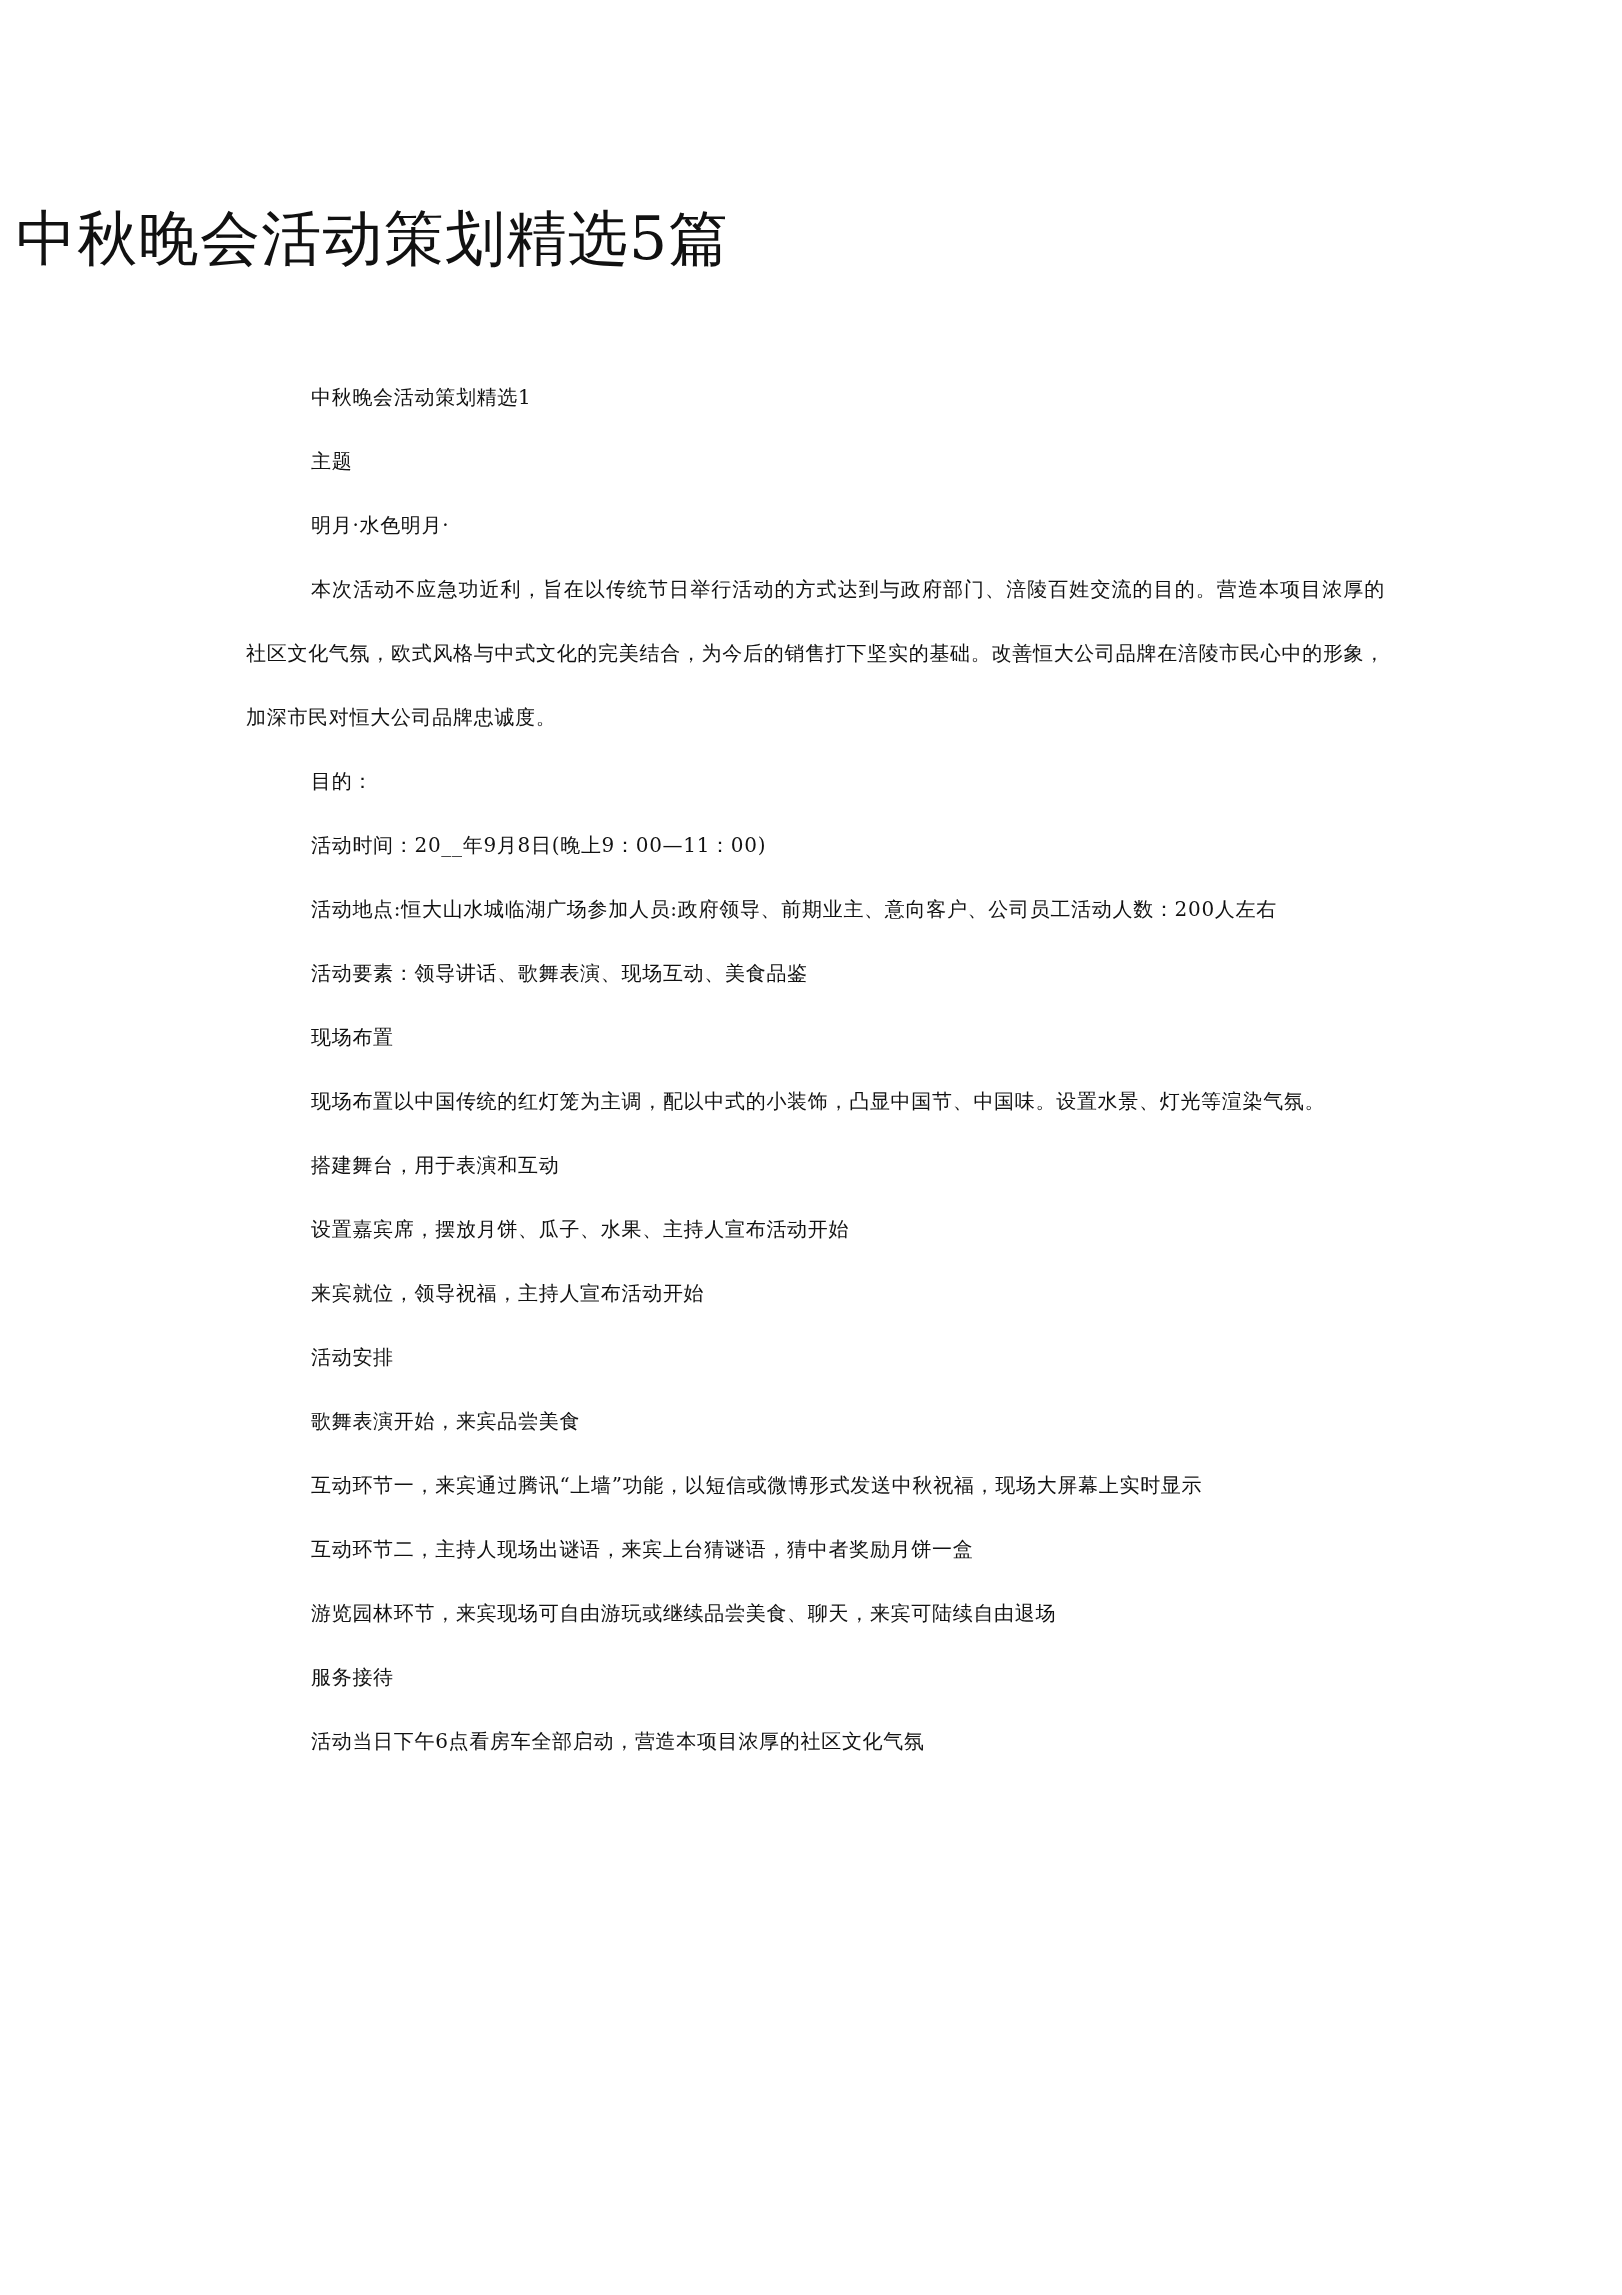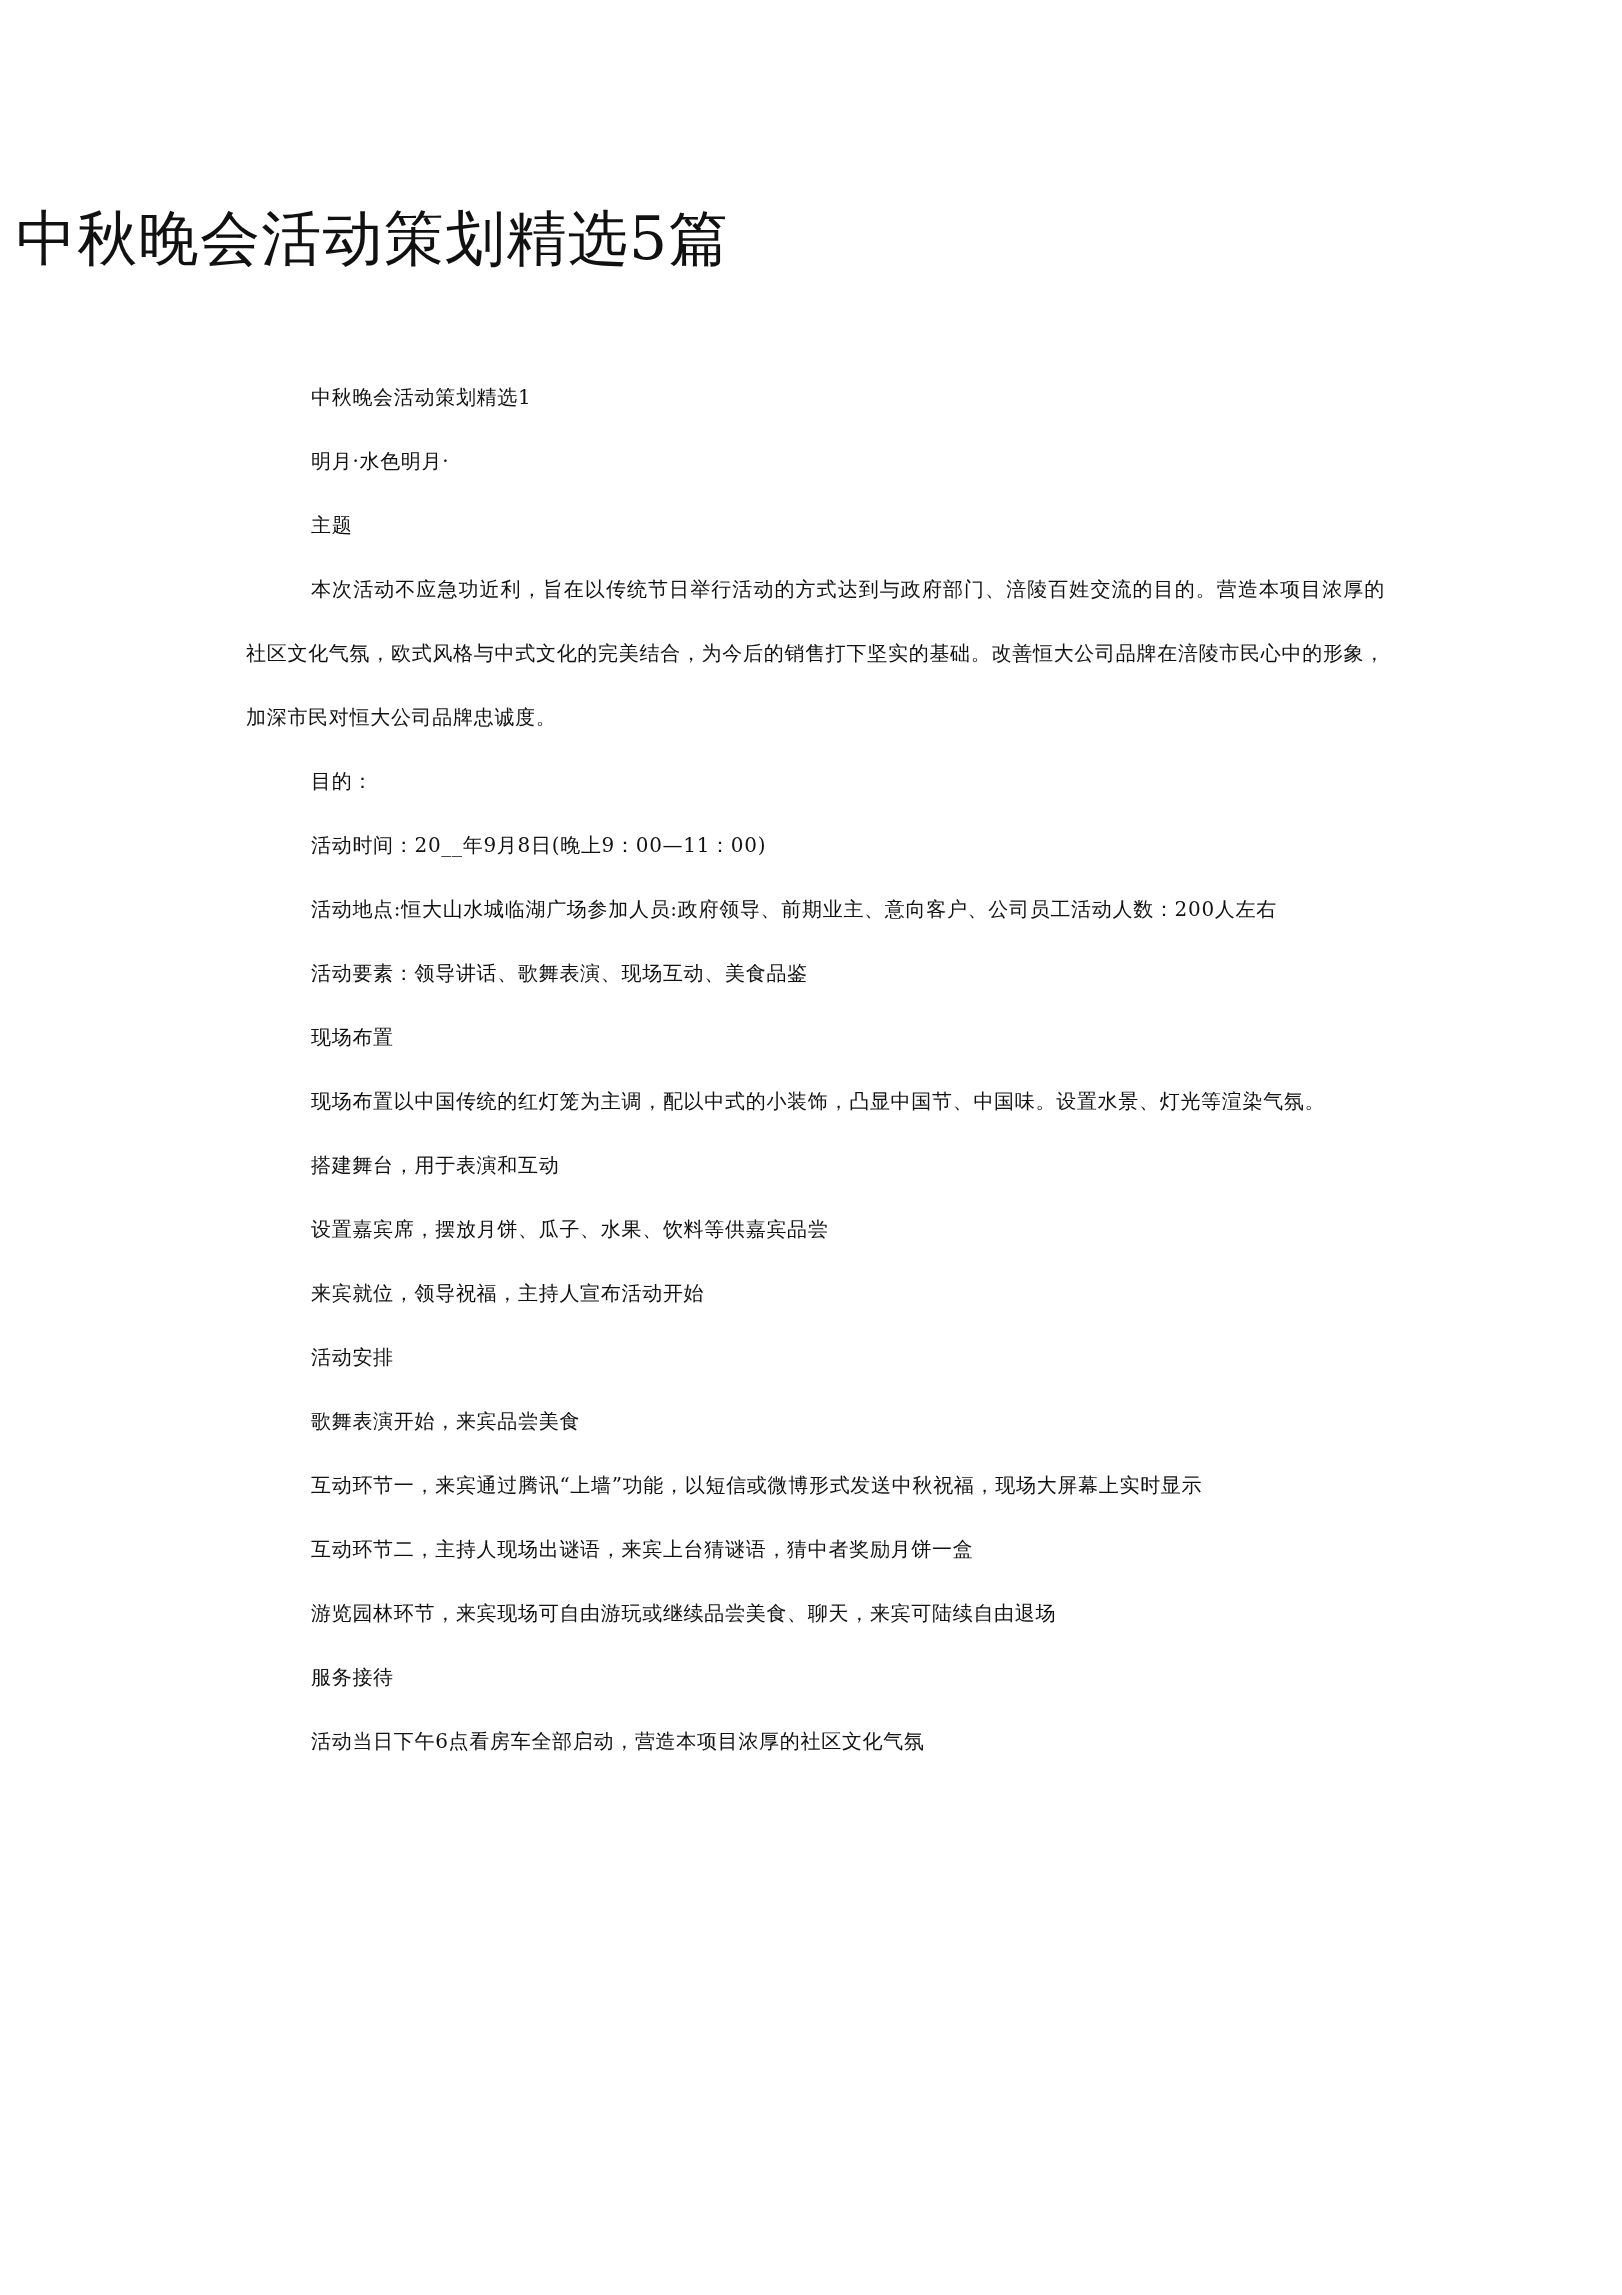--- a/index.html
+++ b/index.html
@@ -52,31 +52,31 @@
     }
   </style>
 </head>
 <body>
 
 <div class="page">
   <h1 class="title">中秋晚会活动策划精选5篇</h1>
 
   <div class="body">
     <p class="para">中秋晚会活动策划精选1</p>
+    <p class="para">主题</p>
     <p class="para">明月·水色明月·</p>
-    <p class="para">主题</p>
     <p class="para">本次活动不应急功近利，旨在以传统节日举行活动的方式达到与政府部门、涪陵百姓交流的目的。营造本项目浓厚的社区文化气氛，欧式风格与中式文化的完美结合，为今后的销售打下坚实的基础。改善恒大公司品牌在涪陵市民心中的形象，加深市民对恒大公司品牌忠诚度。</p>
     <p class="para">目的：</p>
     <p class="para">活动时间：20__年9月8日(晚上9：00—11：00)</p>
     <p class="para">活动地点:恒大山水城临湖广场参加人员:政府领导、前期业主、意向客户、公司员工活动人数：200人左右</p>
     <p class="para">活动要素：领导讲话、歌舞表演、现场互动、美食品鉴</p>
     <p class="para">现场布置</p>
     <p class="para">现场布置以中国传统的红灯笼为主调，配以中式的小装饰，凸显中国节、中国味。设置水景、灯光等渲染气氛。</p>
     <p class="para">搭建舞台，用于表演和互动</p>
-    <p class="para">设置嘉宾席，摆放月饼、瓜子、水果、饮料等供嘉宾品尝</p>
+    <p class="para">设置嘉宾席，摆放月饼、瓜子、水果、主持人宣布活动开始</p>
     <p class="para">来宾就位，领导祝福，主持人宣布活动开始</p>
     <p class="para">活动安排</p>
     <p class="para">歌舞表演开始，来宾品尝美食</p>
     <p class="para">互动环节一，来宾通过腾讯“上墙”功能，以短信或微博形式发送中秋祝福，现场大屏幕上实时显示</p>
     <p class="para">互动环节二，主持人现场出谜语，来宾上台猜谜语，猜中者奖励月饼一盒</p>
     <p class="para">游览园林环节，来宾现场可自由游玩或继续品尝美食、聊天，来宾可陆续自由退场</p>
     <p class="para">服务接待</p>
     <p class="para">活动当日下午6点看房车全部启动，营造本项目浓厚的社区文化气氛</p>
   </div>
 </div>

